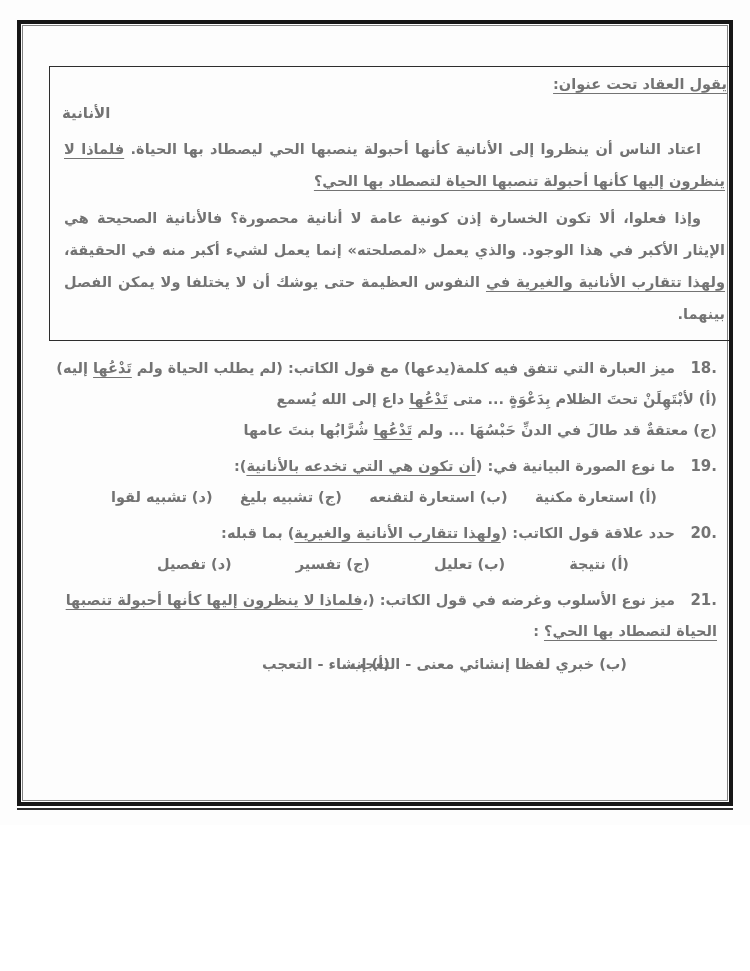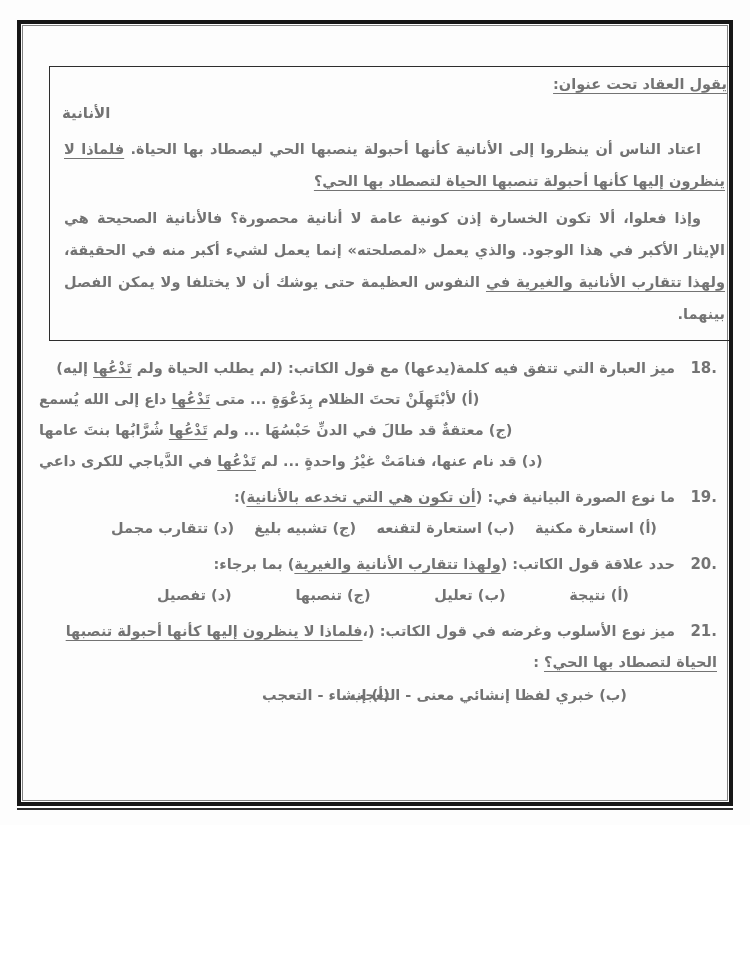--- a/index.html
+++ b/index.html
@@ -62,21 +62,21 @@
 
   
   .questions { padding: 2px 12px 0 18px; }
   .q { margin-bottom: 5px; }
   .qstem { font-size: 14.5px; line-height: 31px; text-align: right; }
   .qnum {
     direction: ltr; unicode-bidi: isolate;
     display: inline-block; min-width: 30px; text-align: right;
     margin-left: 12px; font-size: 15px;
   }
-  .opts-stacked { text-align: left; font-size: 14.5px; line-height: 31px; }
+  .opts-stacked { text-align: right; font-size: 14.5px; line-height: 31px; }
   .opts-stacked .opt { white-space: nowrap; }
   .opt-label { margin-left: 5px; }
   .opts-row {
     display: flex; justify-content: space-between;
     font-size: 14.5px; line-height: 31px;
   }
   .opts-row.q19 { padding: 0 60px 0 72px; }
   .opts-row.q20 { padding: 0 88px 0 118px; }
   .opts-grid {
     display: grid; grid-template-columns: 40% 1fr;
@@ -102,44 +102,43 @@
 
       <div class="questions">
 
         <div class="q">
           <div class="qstem">
             <span class="qnum">18.</span><span><span>ميز العبارة التي تتفق فيه كلمة(يدعها) مع قول الكاتب: (لم يطلب الحياة ولم </span><span class="u">تَدْعُها</span><span> إليه)</span></span>
           </div>
           <div class="opts-stacked">
             <div class="opt"><span class="opt-label">(أ)</span><span><span>لأبْتَهِلَنْ تحتَ الظلام بِدَعْوَةٍ ... متى </span><span class="u">تَدْعُها</span><span> داع إلى الله يُسمع</span></span></div>
             <div class="opt"><span class="opt-label">(ج)</span><span><span>معتقةٌ قد طالَ في الدنِّ حَبْسُهَا ... ولم </span><span class="u">تَدْعُها</span><span> شُرَّابُها بنتَ عامها</span></span></div>
-            <div class="opt"><span class="opt-label">(د)</span><span><span>قد نام عنها، فنامَتْ غيْرُ واحدةٍ ... لم </span><span class="u">تَدْعُها</span><span> في الدَّياجي للكرى داعي</span></span></div>
           </div>
         </div>
 
         <div class="q">
           <div class="qstem">
             <span class="qnum">19.</span><span><span>ما نوع الصورة البيانية في: (</span><span class="u">أن تكون هي التي تخدعه بالأنانية</span><span>):</span></span>
           </div>
           <div class="opts-row q19">
             <div class="opt"><span class="opt-label">(أ)</span><span><span>استعارة مكنية</span></span></div>
             <div class="opt"><span class="opt-label">(ب)</span><span><span>استعارة لتقنعه</span></span></div>
             <div class="opt"><span class="opt-label">(ج)</span><span><span>تشبيه بليغ</span></span></div>
-            <div class="opt"><span class="opt-label">(د)</span><span><span>تتقارب مجمل</span></span></div>
+            <div class="opt"><span class="opt-label">(د)</span><span><span>تشبيه لقوا</span></span></div>
           </div>
         </div>
 
         <div class="q">
           <div class="qstem">
-            <span class="qnum">20.</span><span><span>حدد علاقة قول الكاتب: (</span><span class="u">ولهذا تتقارب الأنانية والغيرية</span><span>) بما برجاء:</span></span>
+            <span class="qnum">20.</span><span><span>حدد علاقة قول الكاتب: (</span><span class="u">ولهذا تتقارب الأنانية والغيرية</span><span>) بما قبله:</span></span>
           </div>
           <div class="opts-row q20">
             <div class="opt"><span class="opt-label">(أ)</span><span><span>نتيجة</span></span></div>
             <div class="opt"><span class="opt-label">(ب)</span><span><span>تعليل</span></span></div>
-            <div class="opt"><span class="opt-label">(ج)</span><span><span>تنصبها</span></span></div>
+            <div class="opt"><span class="opt-label">(ج)</span><span><span>تفسير</span></span></div>
             <div class="opt"><span class="opt-label">(د)</span><span><span>تفصيل</span></span></div>
           </div>
         </div>
 
         <div class="q">
           <div class="qstem">
             <span class="qnum">21.</span><span><span>ميز نوع الأسلوب وغرضه في قول الكاتب: (،</span><span class="u">فلماذا لا ينظرون إليها كأنها أحبولة تنصبها الحياة لتصطاد بها الحي؟</span><span> :</span></span>
           </div>
           <div class="opts-grid">
             <div class="opt"><span class="opt-label">(ب)</span><span><span>خبري لفظا إنشائي معنى - التعجب</span></span></div>

